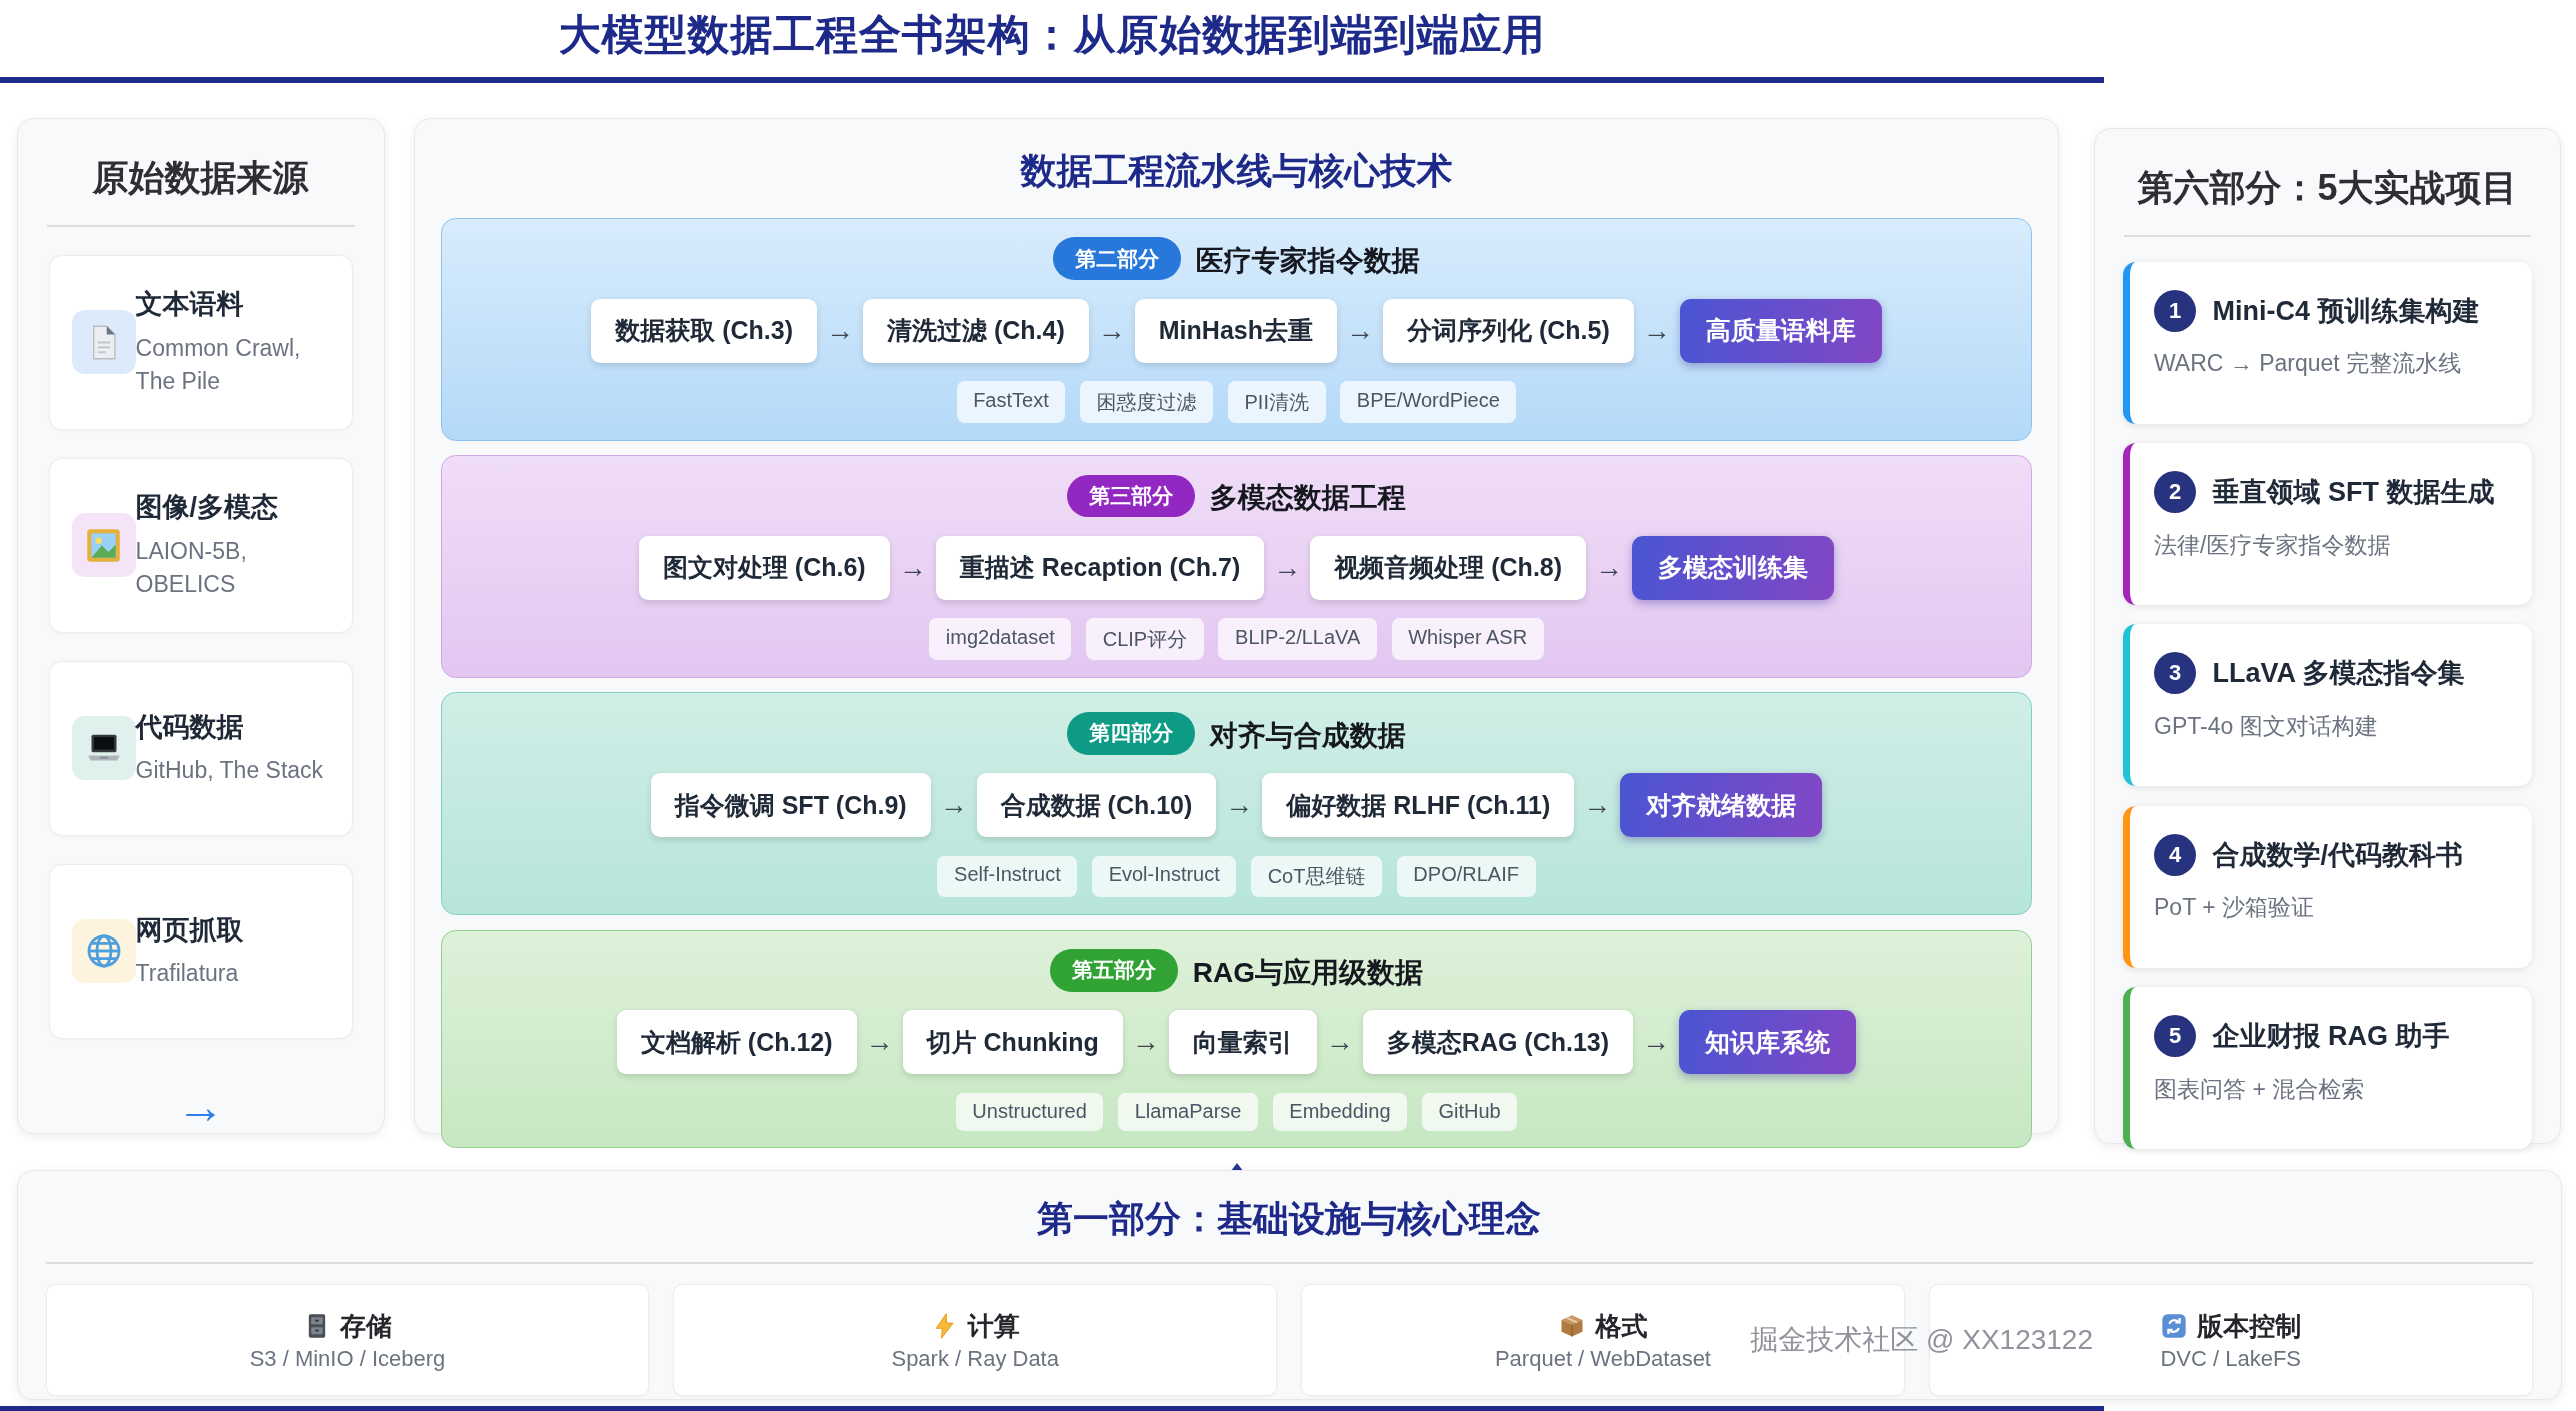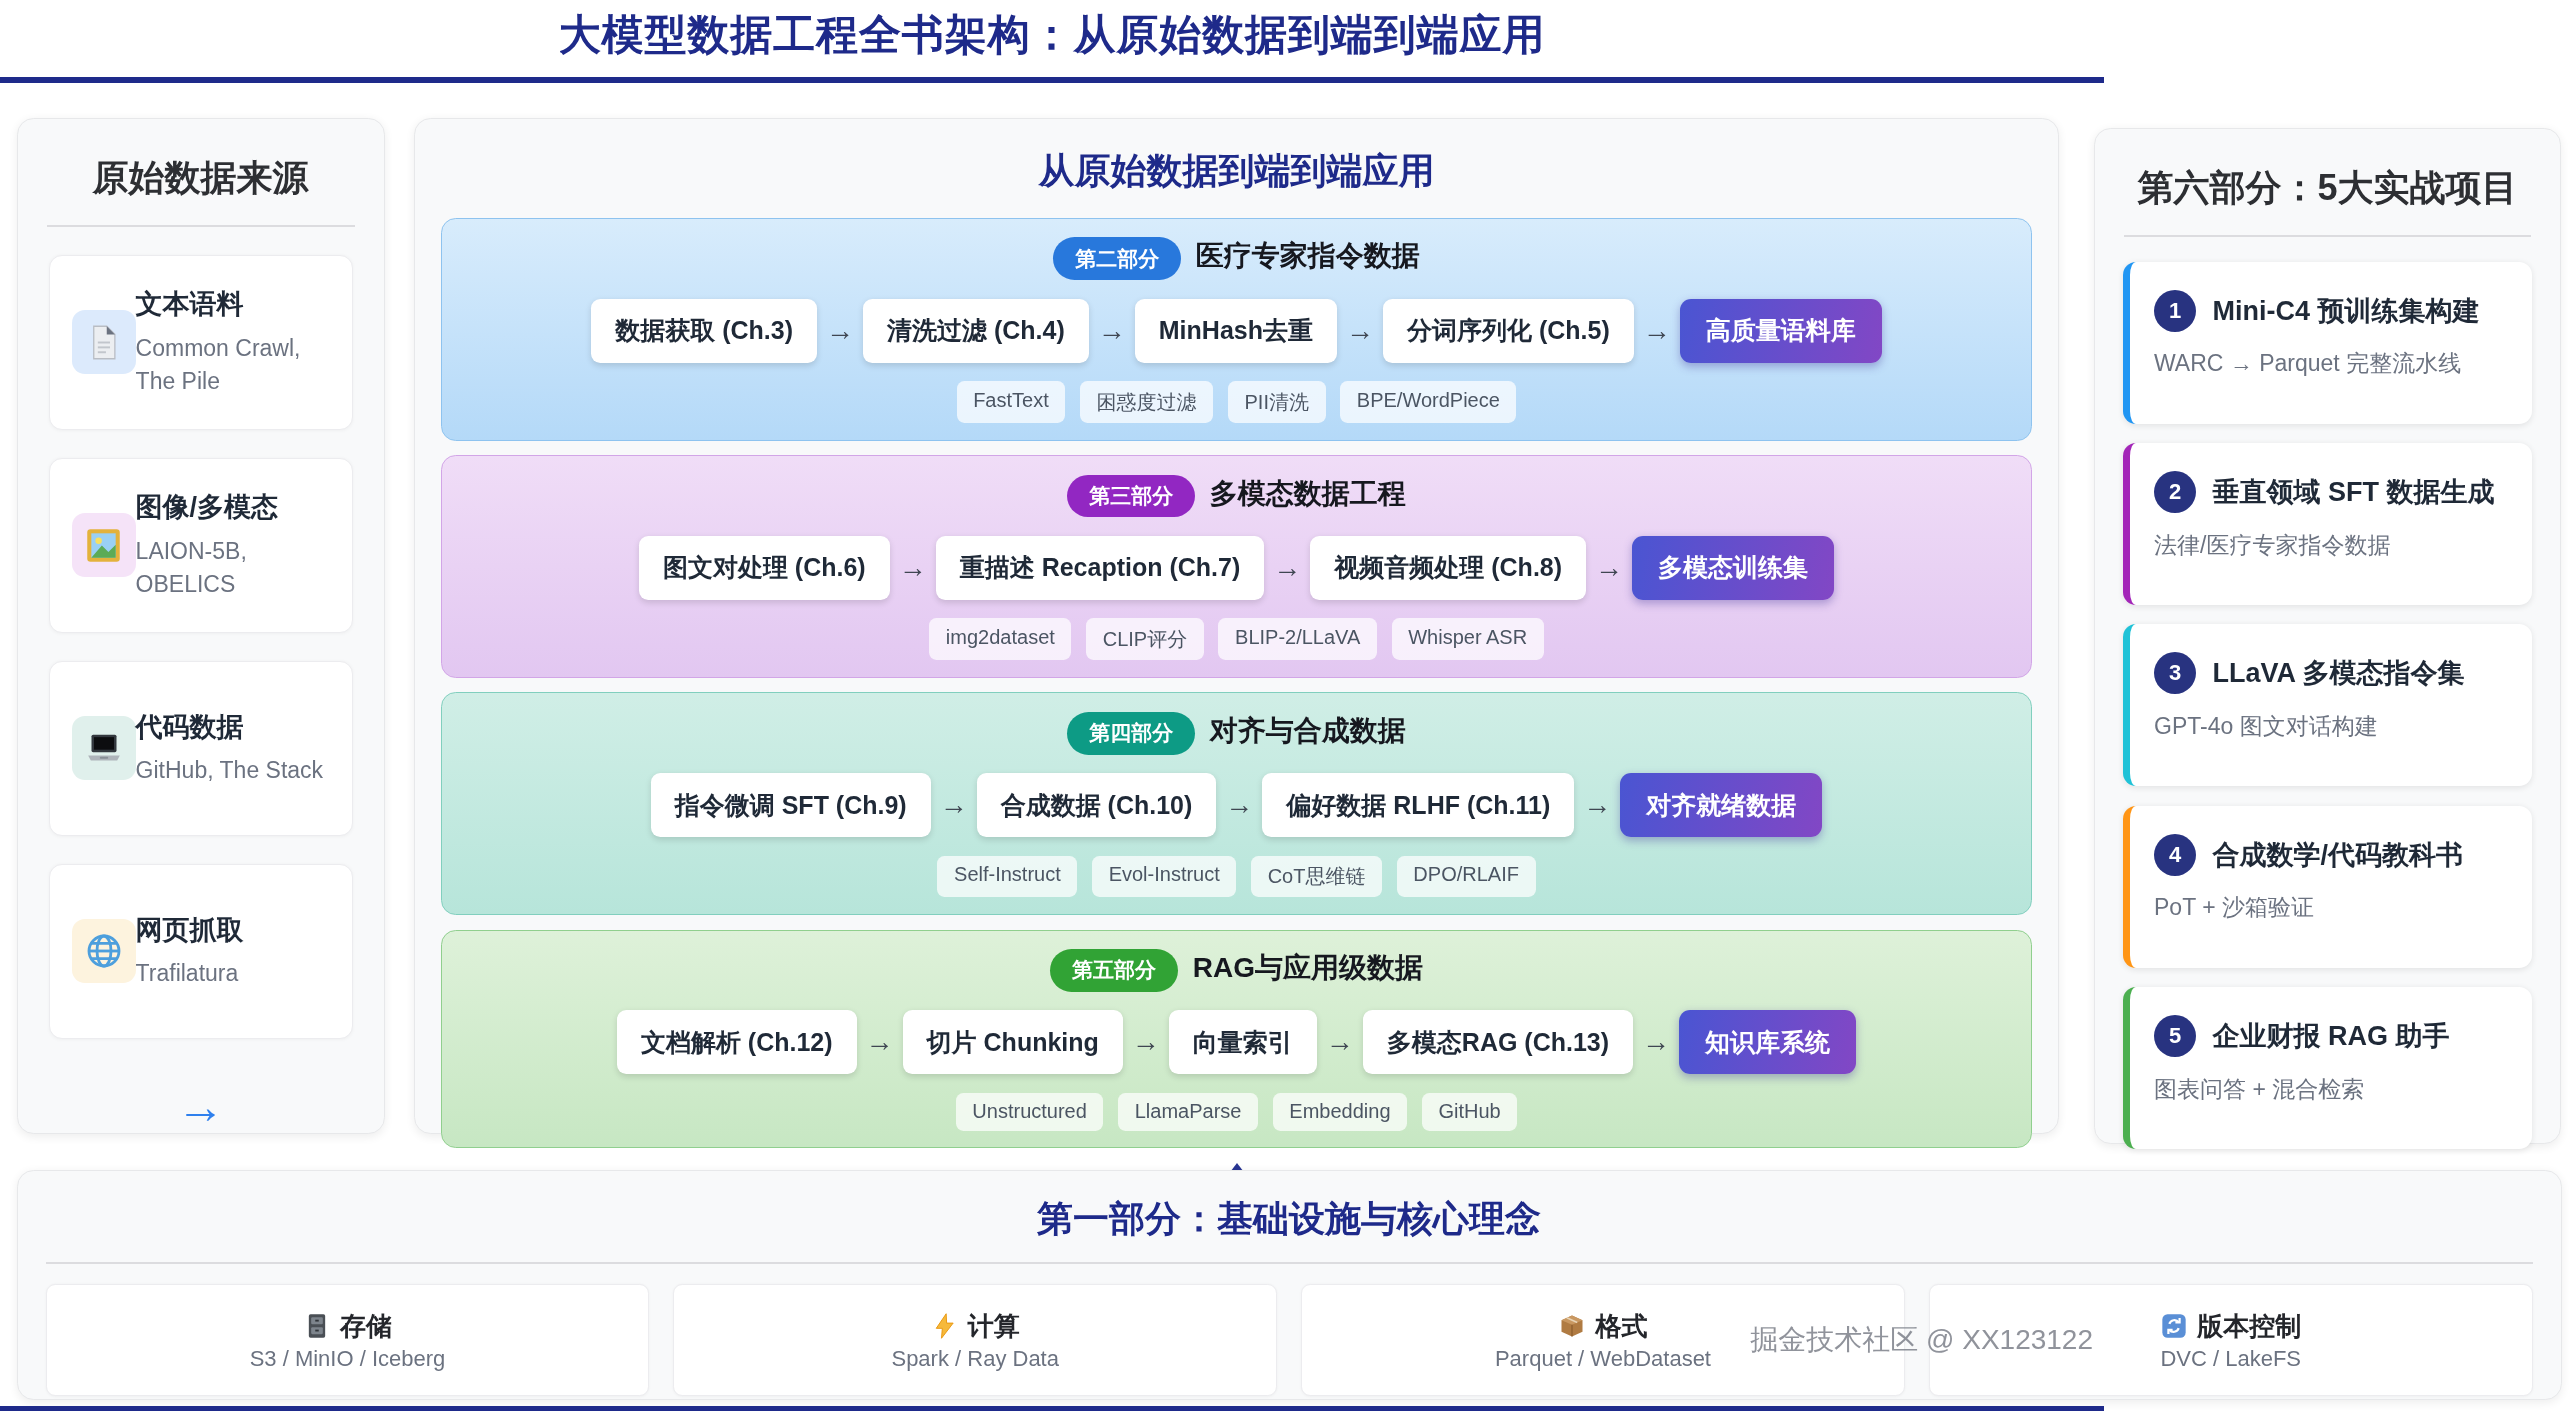--- a/index.html
+++ b/index.html
@@ -44,21 +44,21 @@
   .left-arrow { text-align:center; margin-top:40px; font-size:48px; font-weight:bold; color:#2f80ed; }
 
   
   #pipeline-panel { left:414px; top:118px; width:1645px; height:1016px; }
   .pipe-sections { display:flex; flex-direction:column; gap:14.7px; padding:22px 26px 0 26px; }
   .pipe-section { border-radius:14.7px; min-height:190px; padding:18.4px 9.2px 16.6px 9.2px; border:1.8px solid transparent; }
   .pipe-section.s1 { background:linear-gradient(180deg,#d8ecfc,#b4d9f8); border-color:#8ec3ef; }
   .pipe-section.s2 { background:linear-gradient(180deg,#f0ddf7,#e2c7f1); border-color:#d2a5e7; }
   .pipe-section.s3 { background:linear-gradient(180deg,#d0eee6,#b7e5da); border-color:#81cfbe; }
   .pipe-section.s4 { background:linear-gradient(180deg,#def1d9,#c7e7c3); border-color:#90cf8e; }
-  .badge-row { display:flex; align-items:flex-start; justify-content:center; gap:14.7px; margin-bottom:18.4px; }
+  .badge-row { display:flex; align-items:flex-end; justify-content:center; gap:14.7px; margin-bottom:18.4px; }
   .part-badge { color:#ffffff; font-size:21px; font-weight:bold; padding:7.4px 22px; border-radius:919px; }
   .sec-title { font-size:28px; font-weight:bold; color:#16181f; }
   .flow-row { display:flex; align-items:center; justify-content:center; gap:9px; margin-bottom:18.4px; }
   .flow-node {
     background:#ffffff; border-radius:9.2px; padding:15.6px 24px;
     font-size:25px; font-weight:600; color:#1f2937;
     box-shadow:0 2.8px 6.4px rgba(0,0,0,0.13);
     white-space:nowrap;
   }
   .flow-node.result {
@@ -195,21 +195,21 @@
           <div class="src-title">网页抓取</div>
           <div class="src-sub">Trafilatura</div>
         </div>
       </div>
 
     </div>
     <div class="left-arrow">→</div>
   </section>
 
   <section class="panel" id="pipeline-panel">
-    <div class="panel-header navy" style="padding-top:28px;">从原始数据到端到端应用</div>
+    <div class="panel-header navy" style="padding-top:28px;">数据工程流水线与核心技术</div>
     <div class="pipe-sections">
 
       <div class="pipe-section s1">
         <div class="badge-row">
           <span class="part-badge" style="background: rgb(40, 120, 220);">第二部分</span>
           <span class="sec-title">医疗专家指令数据</span>
         </div>
         <div class="flow-row">
           <span class="flow-node">数据获取 (Ch.3)</span>
           <span class="flow-arrow">→</span>

